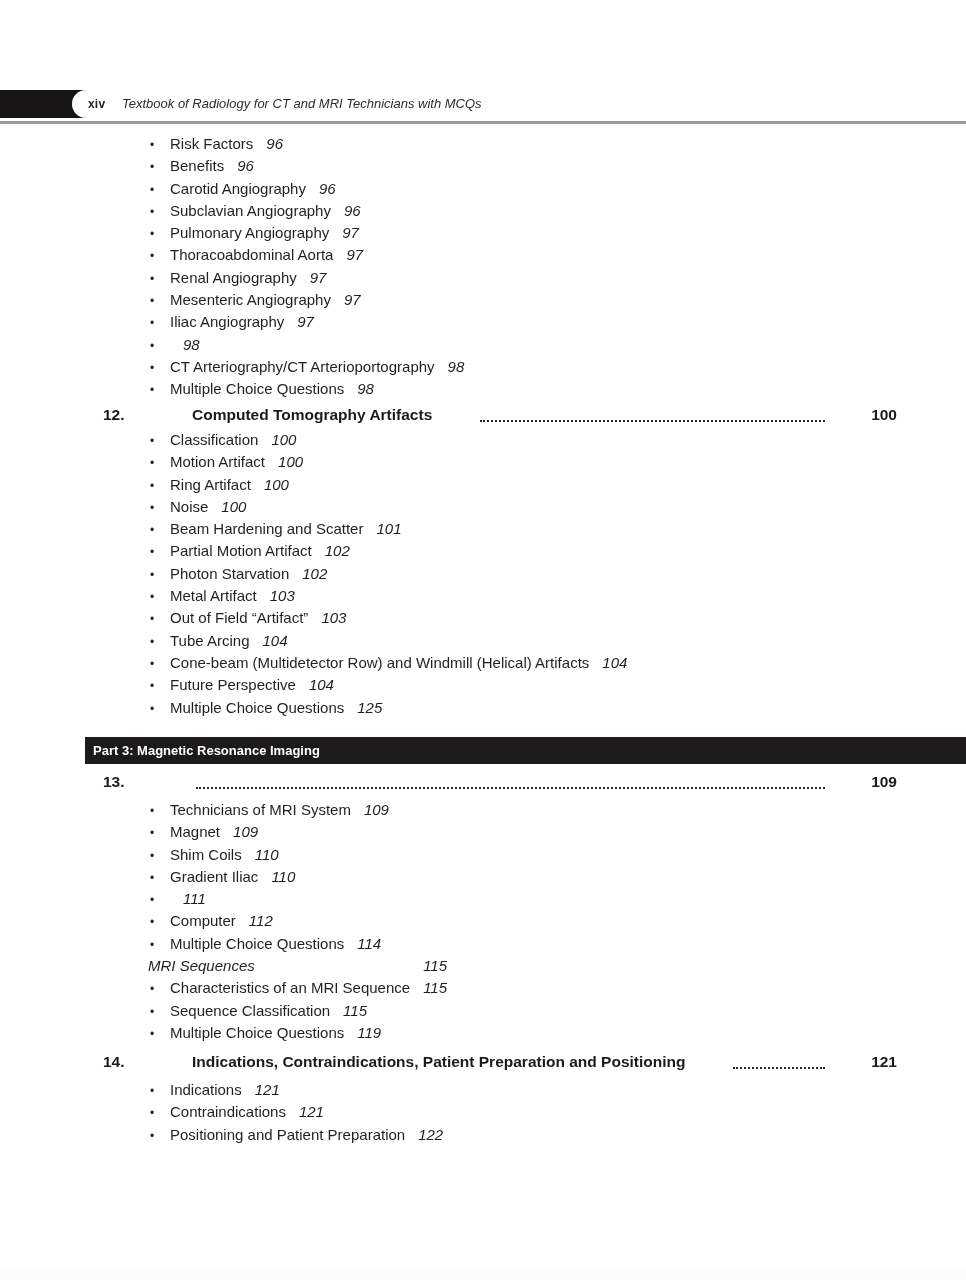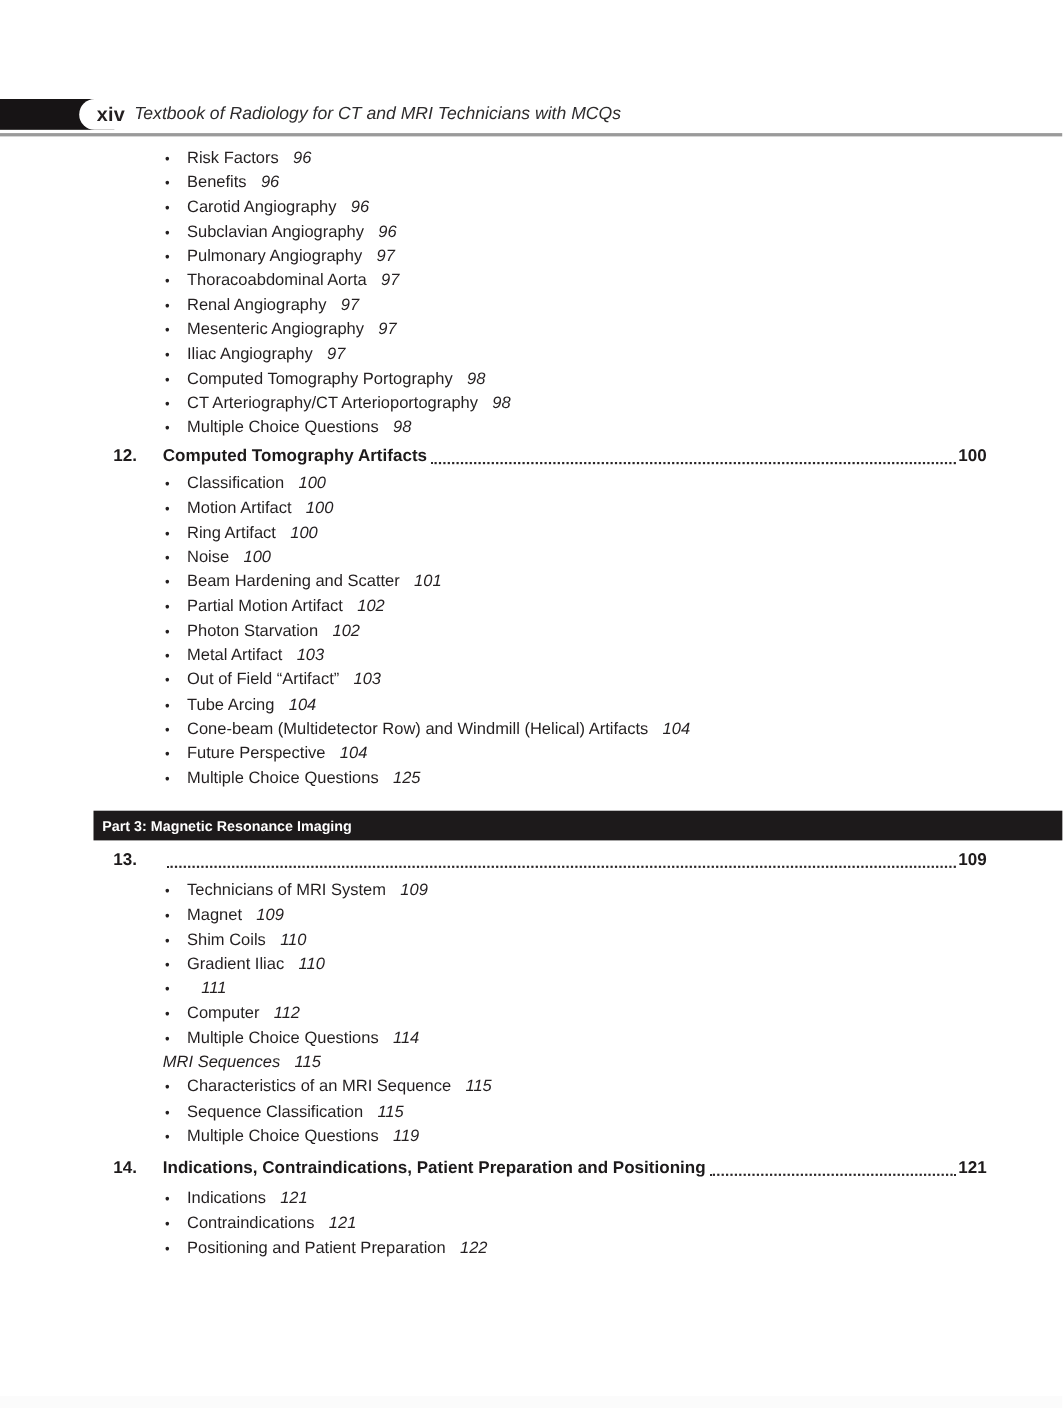--- a/index.html
+++ b/index.html
@@ -11,38 +11,38 @@
     color:#231f20;
     overflow:hidden;
   }
   
   .header-tab{position:absolute;left:0;top:90px;width:104px;height:28px;background:#171415;}
   .header-pill{
     position:absolute;left:72px;top:90px;height:28px;width:140px;
     background:#ffffff;border-radius:14px 0 0 14px;
     display:flex;align-items:center;box-sizing:border-box;padding-left:16px;
   }
-  .folio{font-weight:bold;font-size:18px;letter-spacing:.2px;}
+  .folio{font-weight:bold;font-size:12px;letter-spacing:.2px;}
   .book-title{
     position:absolute;left:122px;top:90px;height:28px;line-height:28px;
-    font-style:italic;font-size:16px;color:#2e2c2d;white-space:nowrap;
+    font-style:italic;font-size:13px;color:#2e2c2d;white-space:nowrap;
   }
   .header-rule{position:absolute;left:0;top:121px;width:966px;height:3px;background:#9a9a9a;}
   
   .toc-group{position:absolute;left:150px;}
   .toc-row{display:flex;align-items:baseline;height:22.3px;line-height:22.3px;font-size:15px;white-space:nowrap;}
   .toc-row .bullet{width:20px;font-size:12px;color:#231f20;}
   .toc-row .label{white-space:nowrap;}
   .toc-row .pagenum{font-style:italic;margin-left:13px;}
-  .toc-row.subheading{font-style:italic;margin-left:-2px;}
+  .toc-row.subheading{font-style:italic;margin-left:-2px;justify-content:space-between;}
   
   .chapter-row{
     position:absolute;left:103px;width:794px;
     display:flex;align-items:flex-end;
-    font-weight:bold;font-size:15.5px;line-height:24px;color:#1d1a1b;
+    font-weight:bold;font-size:15.5px;line-height:24px;color:#1d1a1b;gap:44px;
   }
   .ch-num{width:45px;flex:0 0 45px;}
   .ch-title{white-space:nowrap;}
   .leader{flex:1 1 auto;border-bottom:2.5px dotted #2a2627;margin:0 2px 5px 4px;min-width:20px;}
   .ch-page{flex:0 0 auto;}
   
   .part-banner{
     position:absolute;left:85px;top:737px;width:952px;height:27px;
     background:#1d1a1b;color:#ffffff;
     font-weight:bold;font-size:13px;line-height:27px;
@@ -103,21 +103,20 @@
         <span class="label">Mesenteric Angiography</span>
         <span class="pagenum">97</span>
       </div>
       <div class="toc-row">
         <span class="bullet">•</span>
         <span class="label">Iliac Angiography</span>
         <span class="pagenum">97</span>
       </div>
       <div class="toc-row">
         <span class="bullet">•</span>
-        <span class="label">Computed Tomography Portography</span>
         <span class="pagenum">98</span>
       </div>
       <div class="toc-row">
         <span class="bullet">•</span>
         <span class="label">CT Arteriography/CT Arterioportography</span>
         <span class="pagenum">98</span>
       </div>
       <div class="toc-row">
         <span class="bullet">•</span>
         <span class="label">Multiple Choice Questions</span>

